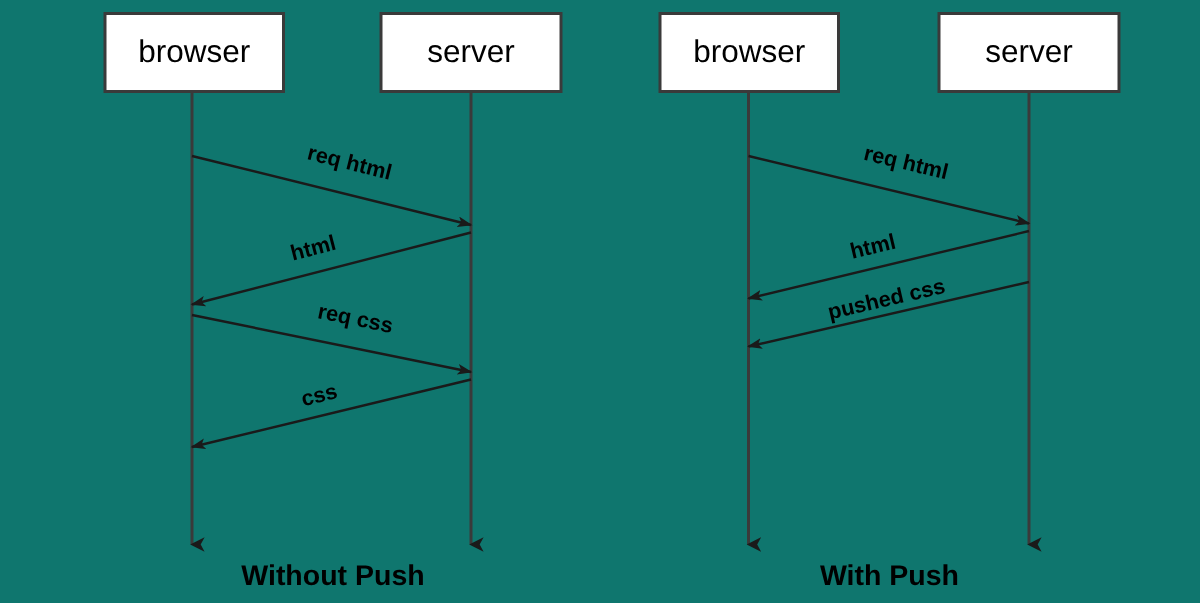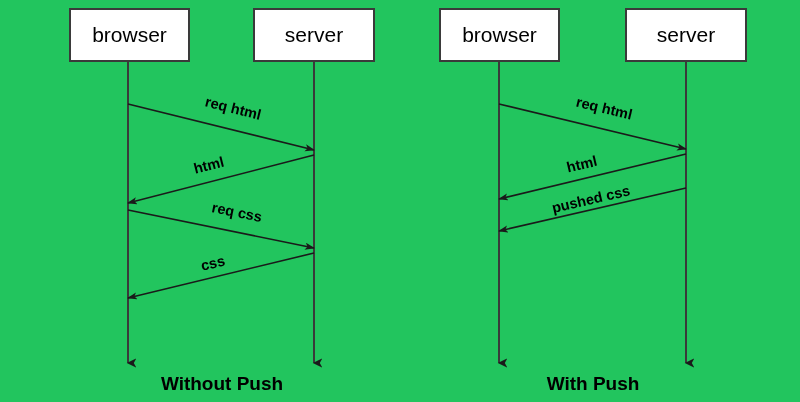--- a/index.html
+++ b/index.html
@@ -4,21 +4,21 @@
 <style>
   html, body {
     margin: 0;
     padding: 0;
     background: #ffffff;
   }
   #page {
     position: relative;
     width: 800px;
     height: 402px;
-    background: #22c55e;
+    background: #0f766e;
     overflow: hidden;
     font-family: "Liberation Sans", sans-serif;
   }
   svg#diagram {
     position: absolute;
     left: 0;
     top: 0;
     width: 800px;
     height: 402px;
     display: block;

